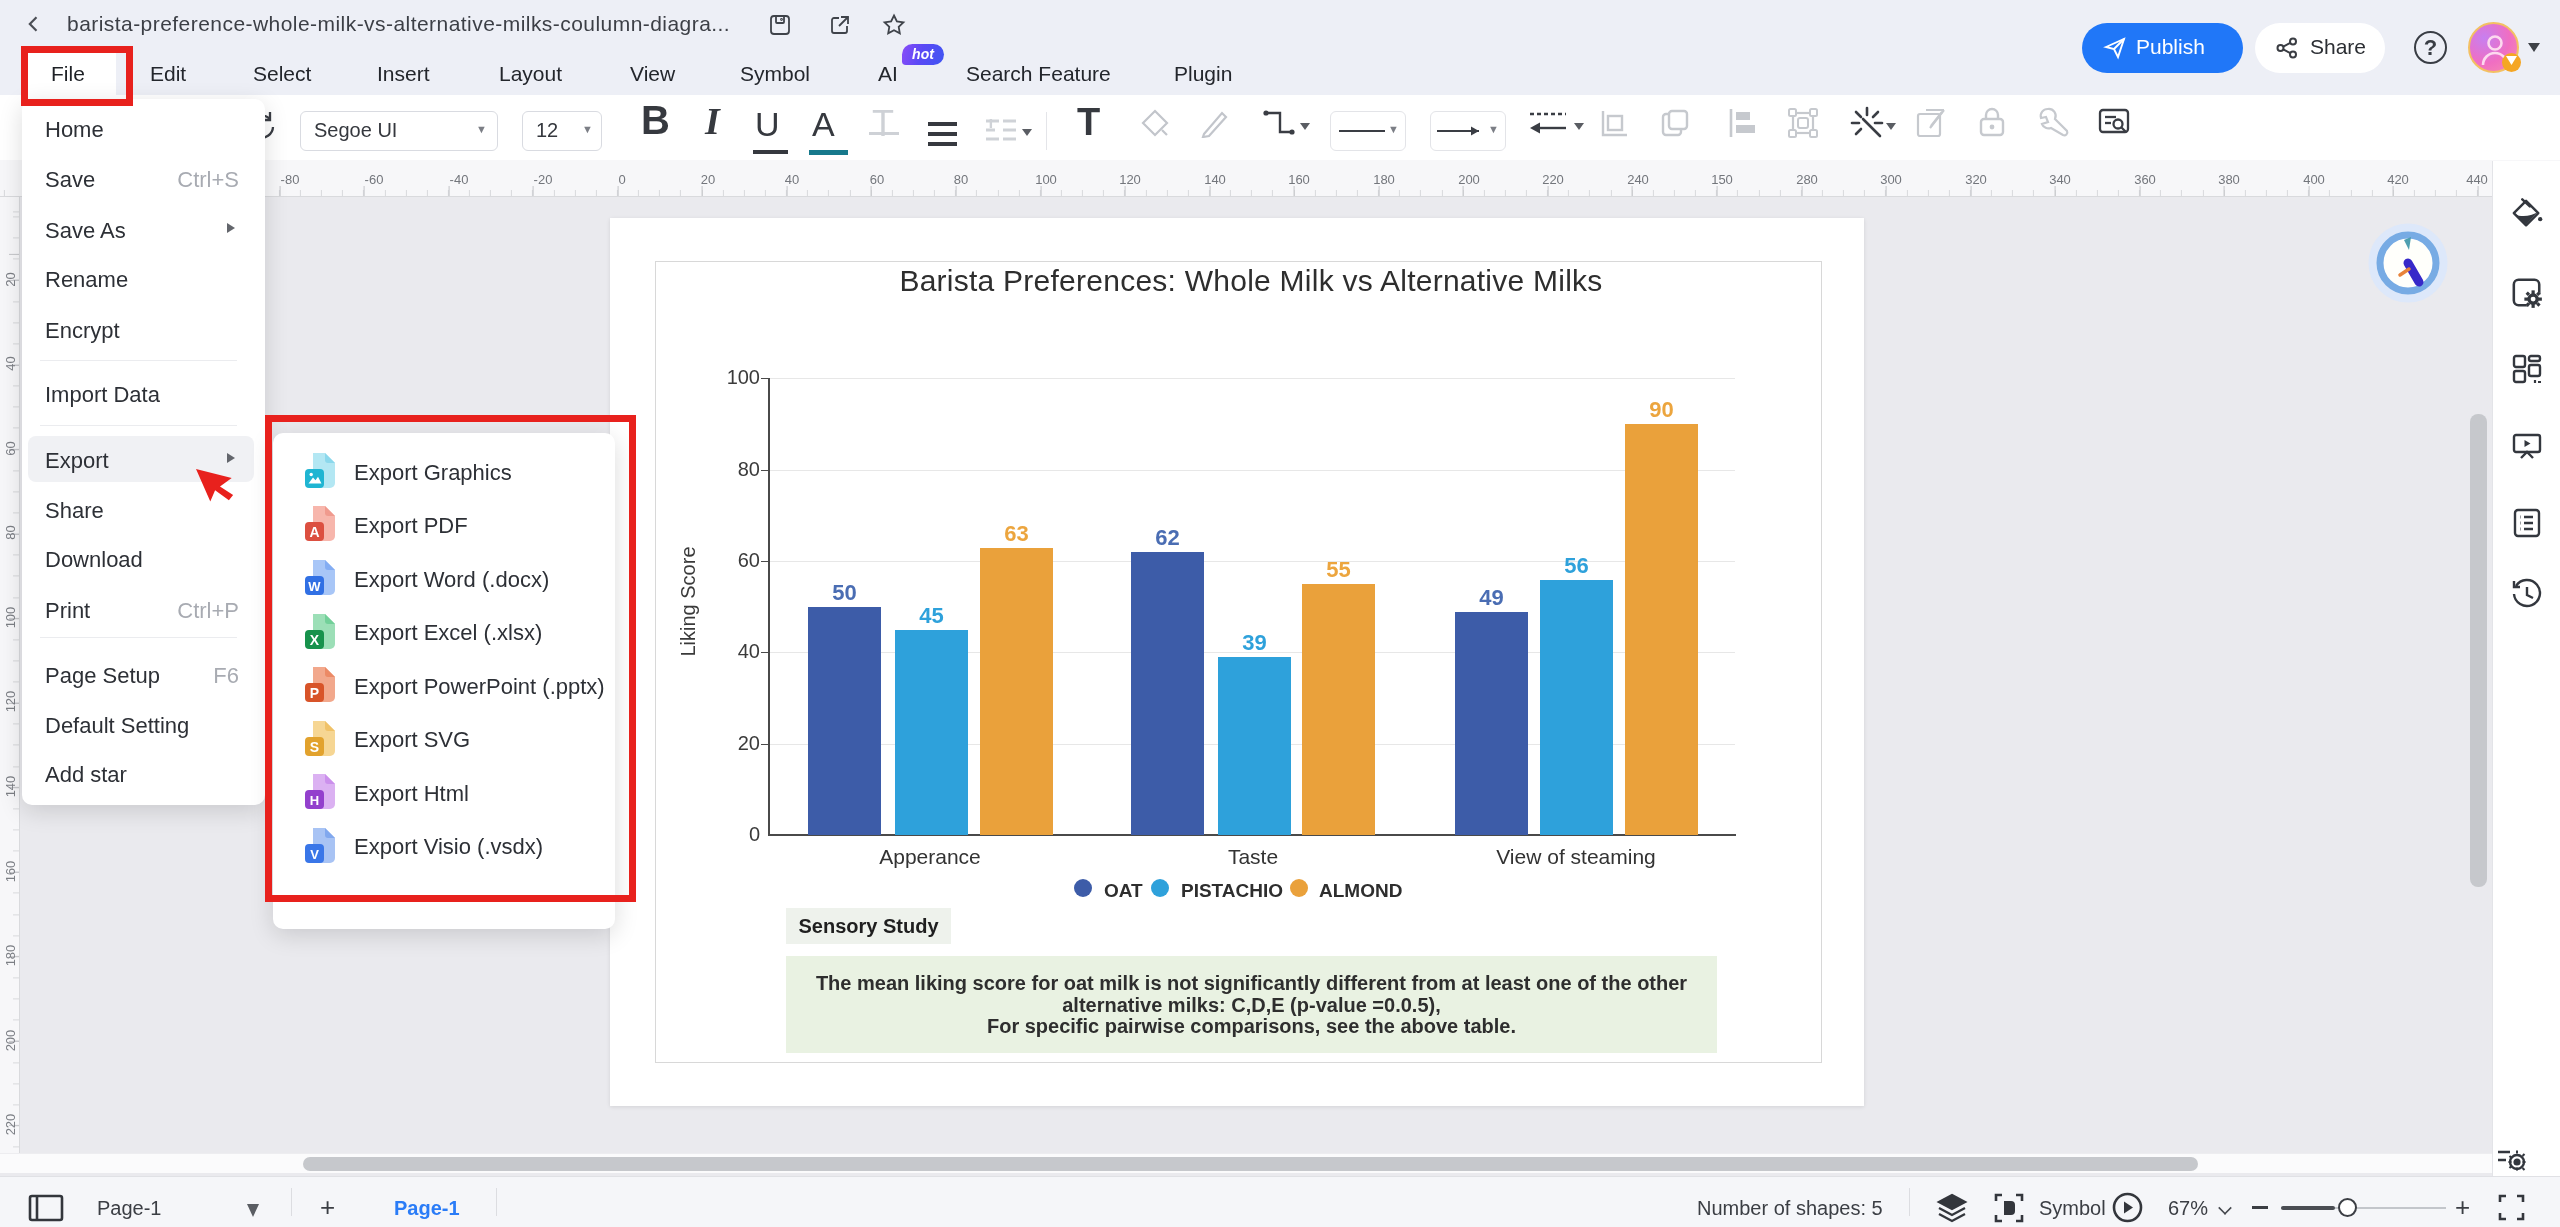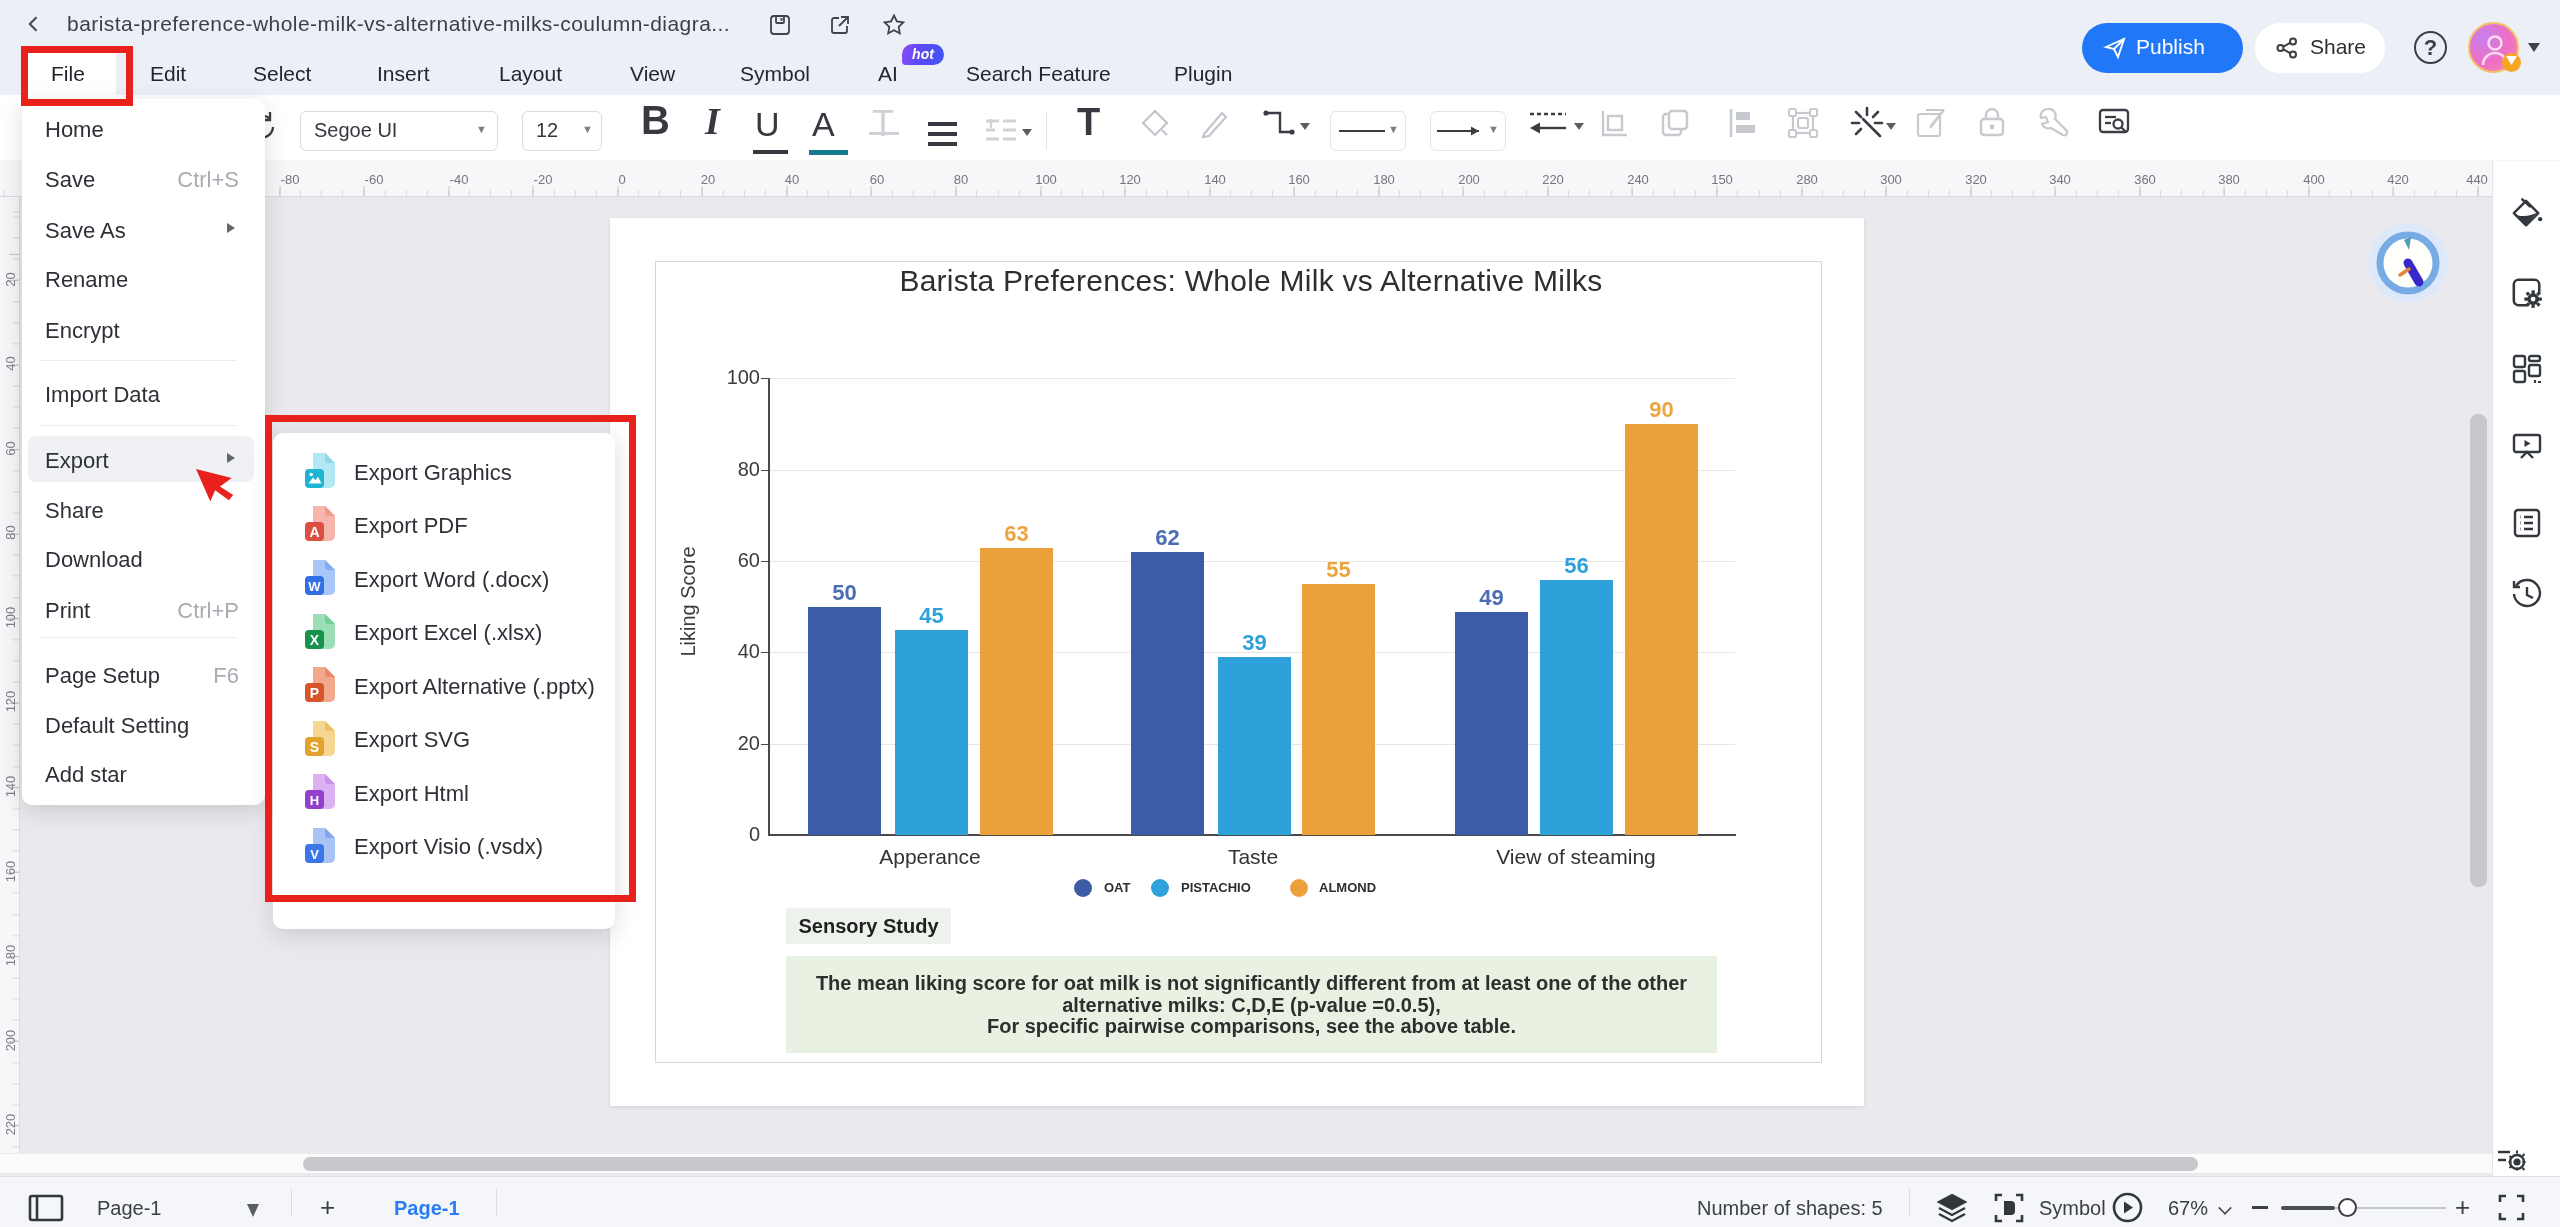--- a/index.html
+++ b/index.html
@@ -68,21 +68,21 @@
 #redbox1 { position:absolute; left:21px; top:46px; width:112px; height:60px; border:7px solid #e8211d; }
 #redbox2 { position:absolute; left:265px; top:415px; width:371px; height:487px; border:7px solid #e8211d; }
 
 
 .bar { position:absolute; }
 .grid { position:absolute; height:1px; background:#e7e7e7; left:159px; width:966px; }
 .ylab { position:absolute; width:50px; text-align:right; font-size:20px; color:#3b3b3b; left:100px; }
 .vallab { position:absolute; width:73px; text-align:center; font-size:22px; font-weight:600; }
 .xlab { position:absolute; font-size:21px; color:#333; transform:translateX(-50%); top:627px; }
 .ldot { position:absolute; width:18px; height:18px; border-radius:50%; top:661px; }
-.ltext { position:absolute; font-size:13px; color:#2e2e2e; top:662px; font-weight:bold; }
+.ltext { position:absolute; font-size:19px; color:#2e2e2e; top:662px; font-weight:bold; }
 </style>
 </head>
 <body>
 
 <div id="header"></div>
 <div id="titlebar">
   <svg id="back" viewBox="0 0 24 24" fill="none" stroke="#4b4e55" stroke-width="2.6">
       <path d="M15 4 L7 12 L15 20"></path>
     </svg>
   <div id="doctitle">barista-preference-whole-milk-vs-alternative-milks-coulumn-diagra...</div>
@@ -559,21 +559,21 @@
       <rect x="1" y="17" width="19" height="19" rx="4" fill="#17924c"></rect>
       <text x="10.5" y="31.5" font-size="14" font-weight="bold" fill="#fff" text-anchor="middle" font-family="Liberation Sans">X</text>
     </svg>
   <div class="sitem" style="top:187px">Export Excel (.xlsx)</div>
   <svg class="sicon" style="top:233px" viewBox="0 0 34 37">
       <path d="M9,1 h12 l10,10 v20 a5,5 0 0 1 -5,5 H14 a5,5 0 0 1 -5,-5 z" fill="#f2a88c"></path>
       <path d="M21,1 l10,10 h-7 a3,3 0 0 1 -3,-3 z" fill="#ec8a66"></path>
       <rect x="1" y="17" width="19" height="19" rx="4" fill="#d85429"></rect>
       <text x="10.5" y="31.5" font-size="14" font-weight="bold" fill="#fff" text-anchor="middle" font-family="Liberation Sans">P</text>
     </svg>
-  <div class="sitem" style="top:241px">Export Alternative (.pptx)</div>
+  <div class="sitem" style="top:241px">Export PowerPoint (.pptx)</div>
   <svg class="sicon" style="top:287px" viewBox="0 0 34 37">
       <path d="M9,1 h12 l10,10 v20 a5,5 0 0 1 -5,5 H14 a5,5 0 0 1 -5,-5 z" fill="#f6d693"></path>
       <path d="M21,1 l10,10 h-7 a3,3 0 0 1 -3,-3 z" fill="#f0c268"></path>
       <rect x="1" y="17" width="19" height="19" rx="4" fill="#e2a22d"></rect>
       <text x="10.5" y="31.5" font-size="14" font-weight="bold" fill="#fff" text-anchor="middle" font-family="Liberation Sans">S</text>
     </svg>
   <div class="sitem" style="top:294px">Export SVG</div>
   <svg class="sicon" style="top:340px" viewBox="0 0 34 37">
       <path d="M9,1 h12 l10,10 v20 a5,5 0 0 1 -5,5 H14 a5,5 0 0 1 -5,-5 z" fill="#dbb1f2"></path>
       <path d="M21,1 l10,10 h-7 a3,3 0 0 1 -3,-3 z" fill="#cb90ec"></path>

